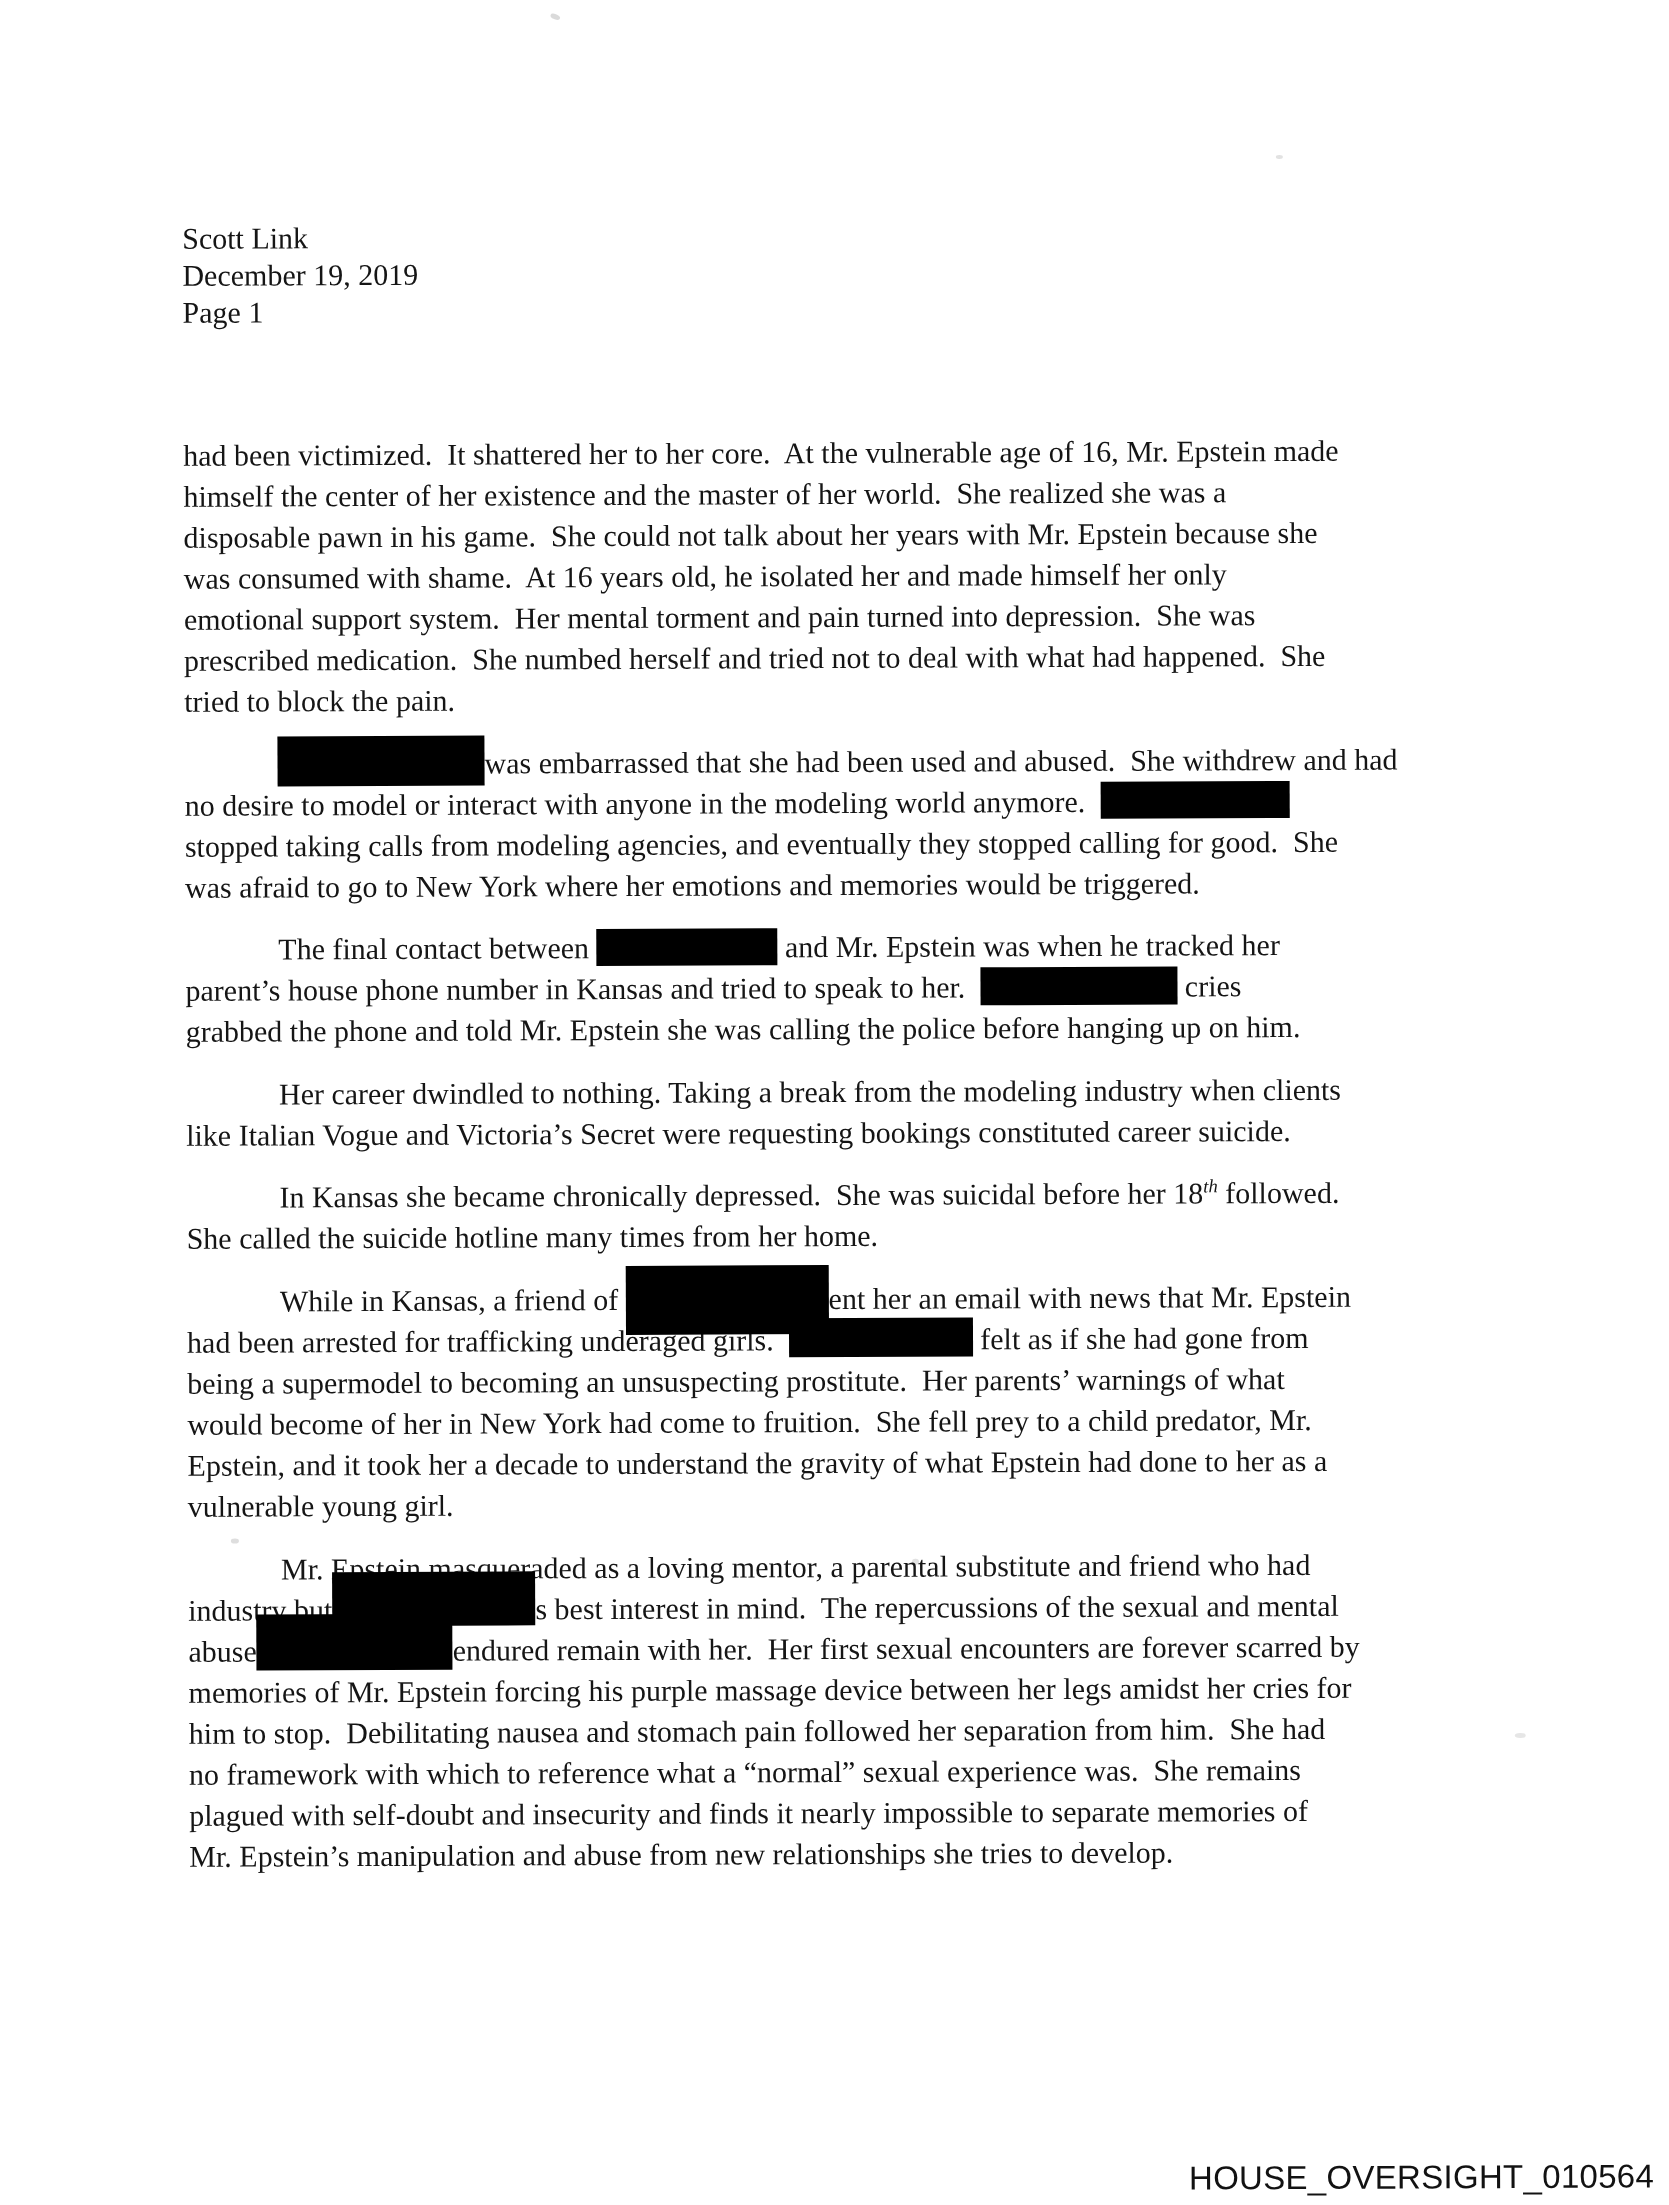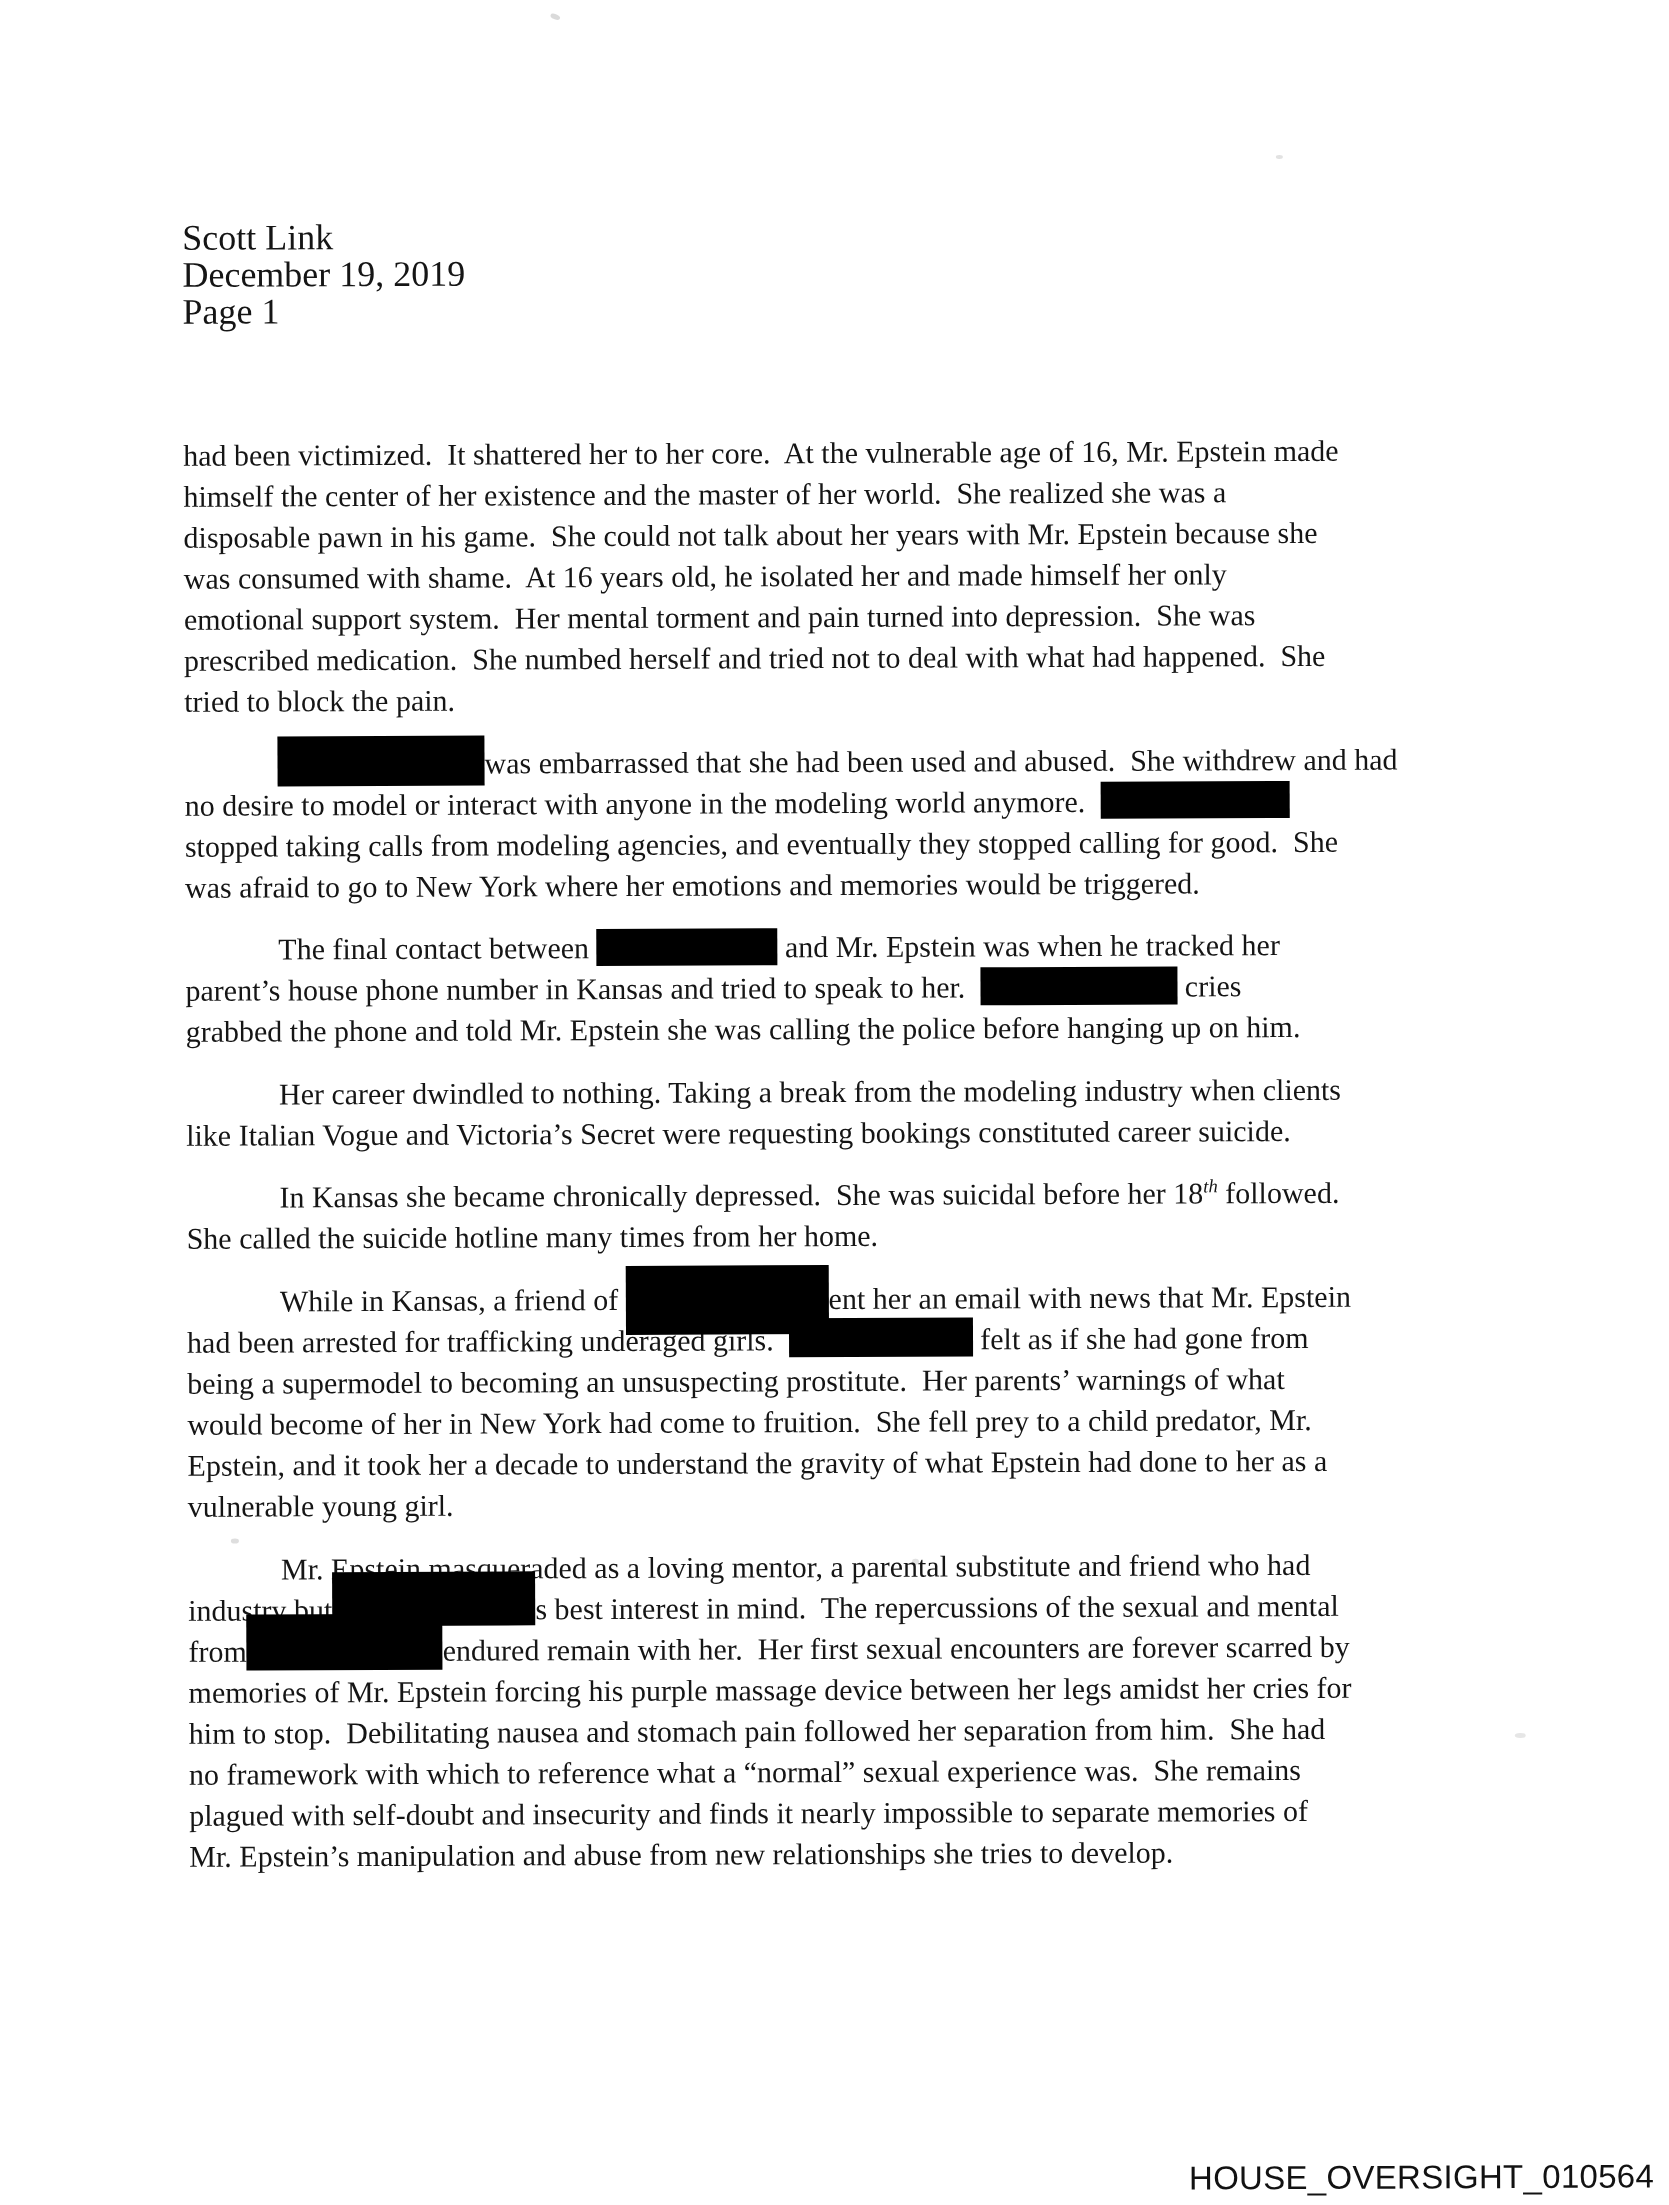--- a/index.html
+++ b/index.html
@@ -12,21 +12,21 @@
     color: #151515;
   }
   .page {
     position: absolute; inset: 0;
     background: #ffffff;
     transform: rotate(-0.25deg);
   }
   .doc-header {
     position: absolute;
     left: 186px; top: 217px;
-    font-size: 36px; line-height: 37px;
+    font-size: 30px; line-height: 37px;
   }
   .body-text {
     position: absolute;
     left: 186px; top: 432px;
     width: 1316px;
     font-size: 30px;
   }
   .paragraph { margin: 0 0 21.6px 0; }
   .line { height: 41px; line-height: 41px; white-space: pre; }
   .line.indent { padding-left: 93px; }
@@ -113,21 +113,21 @@
         <div class="line indent"><span>While in Kansas, a friend of </span><span class="redaction" style="width: 203px;"><i class="fill" style="height: 69px; bottom: -25px; background: rgb(0, 0, 0);"></i></span><span>ent her an email with news that Mr. Epstein</span></div>
         <div class="line"><span>had been arrested for trafficking underaged girls.  </span><span class="redaction" style="width: 184px;"><i class="fill" style="height: 39px; bottom: -7.2px; background: rgb(0, 0, 0);"></i></span><span> felt as if she had gone from</span></div>
         <div class="line"><span>being a supermodel to becoming an unsuspecting prostitute.  Her parents’ warnings of what</span></div>
         <div class="line"><span>would become of her in New York had come to fruition.  She fell prey to a child predator, Mr.</span></div>
         <div class="line"><span>Epstein, and it took her a decade to understand the gravity of what Epstein had done to her as a</span></div>
         <div class="line"><span>vulnerable young girl.</span></div>
       </div>
       <div class="paragraph">
         <div class="line indent"><span>Mr. Epstein masqueraded as a loving mentor, a parental substitute and friend who had</span></div>
         <div class="line"><span>industry but</span><span class="redaction" style="width: 203px;"><i class="fill" style="height: 54px; bottom: -6.5px; background: rgb(0, 0, 0);"></i></span><span>s best interest in mind.  The repercussions of the sexual and mental</span></div>
-        <div class="line"><span>from</span><span class="redaction" style="width: 196px;"><i class="fill" style="height: 56px; bottom: -9.2px; background: rgb(0, 0, 0);"></i></span><span>endured remain with her.  Her first sexual encounters are forever scarred by</span></div>
+        <div class="line"><span>abuse</span><span class="redaction" style="width: 196px;"><i class="fill" style="height: 56px; bottom: -9.2px; background: rgb(0, 0, 0);"></i></span><span>endured remain with her.  Her first sexual encounters are forever scarred by</span></div>
         <div class="line"><span>memories of Mr. Epstein forcing his purple massage device between her legs amidst her cries for</span></div>
         <div class="line"><span>him to stop.  Debilitating nausea and stomach pain followed her separation from him.  She had</span></div>
         <div class="line"><span>no framework with which to reference what a “normal” sexual experience was.  She remains</span></div>
         <div class="line"><span>plagued with self-doubt and insecurity and finds it nearly impossible to separate memories of</span></div>
         <div class="line"><span>Mr. Epstein’s manipulation and abuse from new relationships she tries to develop.</span></div>
       </div>
     </div>
 
   <div class="bates">HOUSE_OVERSIGHT_010564</div>
 

